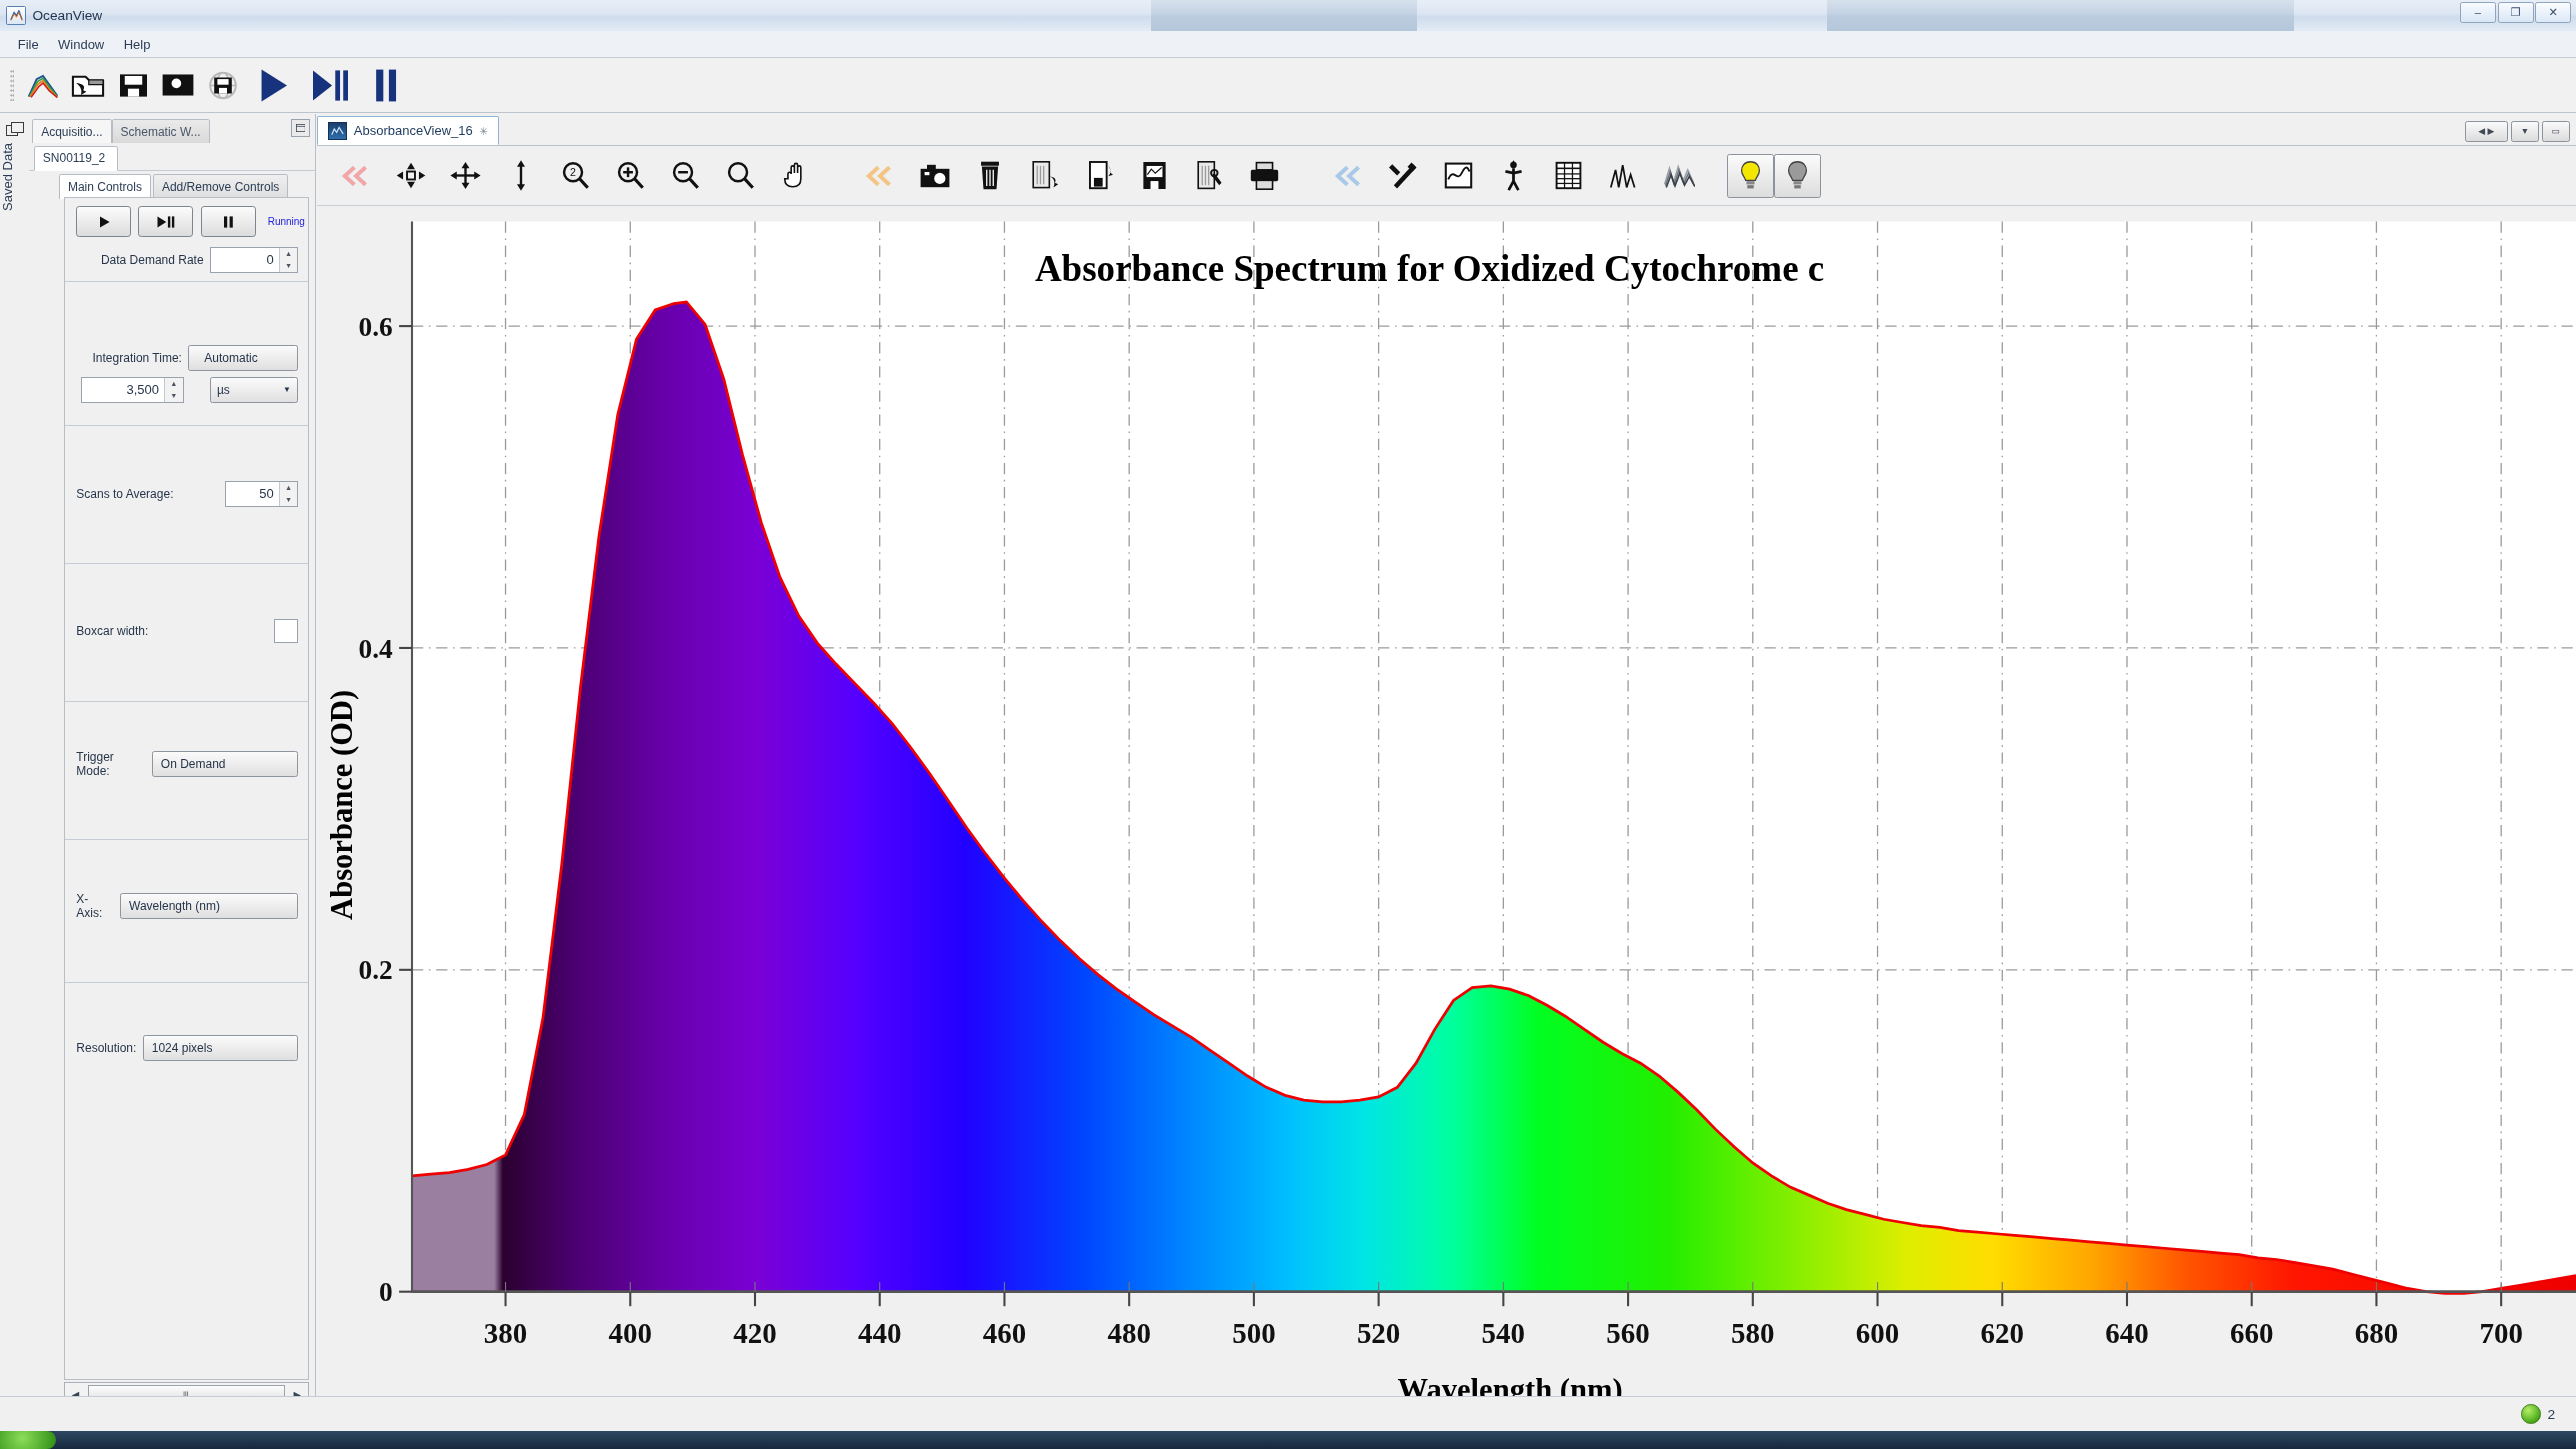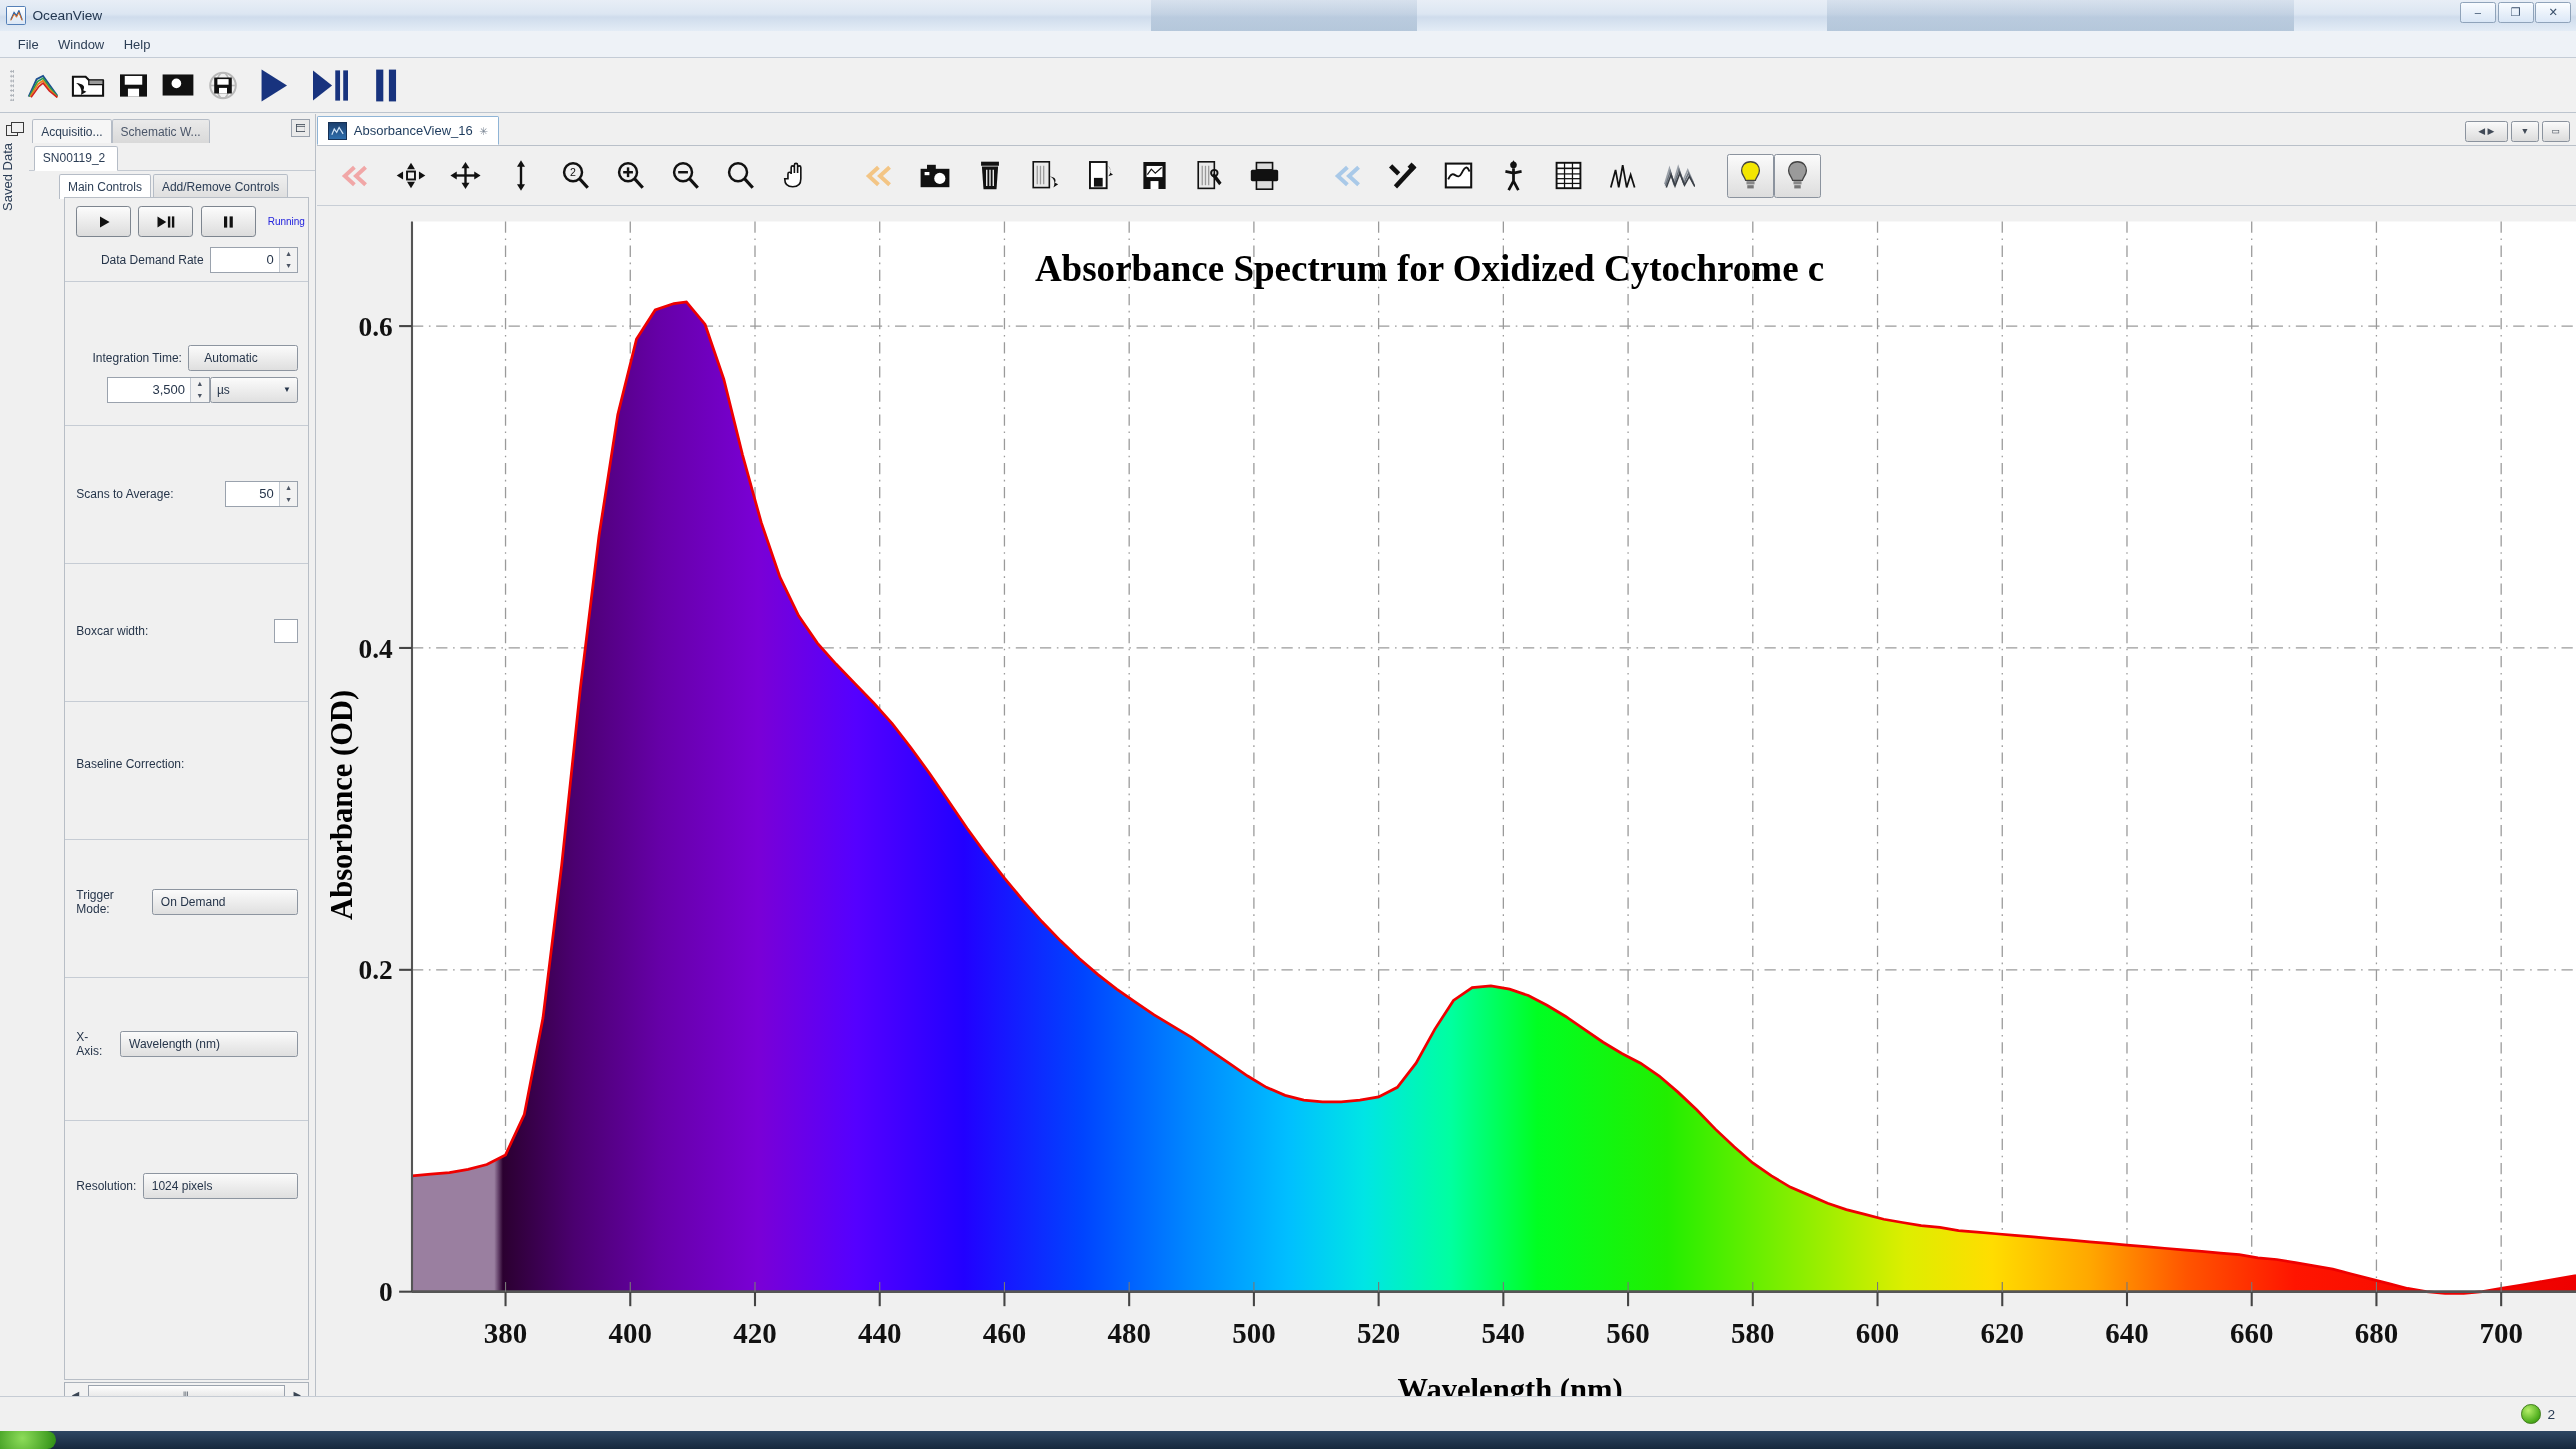--- a/index.html
+++ b/index.html
@@ -318,21 +318,21 @@
             <span>▼</span>
           </span>
       </span>
     </div>
 
     <div class="sect" style="height:143px; position:relative;">
       <div class="fieldrow" style="position:absolute; right:0; left:0; top:63px;">
         <span class="flabel">Integration Time:</span>
         <span class="wide-combo" style="width:85px;padding-left:15px;">Automatic</span>
       </div>
-      <div class="fieldrow" style="position:absolute; right:0; left:0; top:95px; gap:0;">
+      <div class="fieldrow" style="position:absolute; right:0; left:0; top:95px; gap:26px;">
         <span class="spin">
           <span class="val" style="min-width:72px;">3,500</span>
           <span class="arrows">
               <span>▲</span>
               <span>▼</span>
             </span>
         </span>
         <span class="combo" style="width:74px;">
           <span>µs</span>
           <span style="font-size:8px;">▼</span>
@@ -353,25 +353,20 @@
       </div>
     </div>
 
     <div class="sect" style="height:137px; position:relative;">
       <div class="fieldrow" style="position:absolute; left:0; right:0; top:55px;">
         <span class="flabel" style="margin-right:auto; margin-left:11.3px;">Boxcar width:</span>
         <span class="emptybox"></span>
       </div>
     </div>
 
-    <div class="sect" style="height:137px; position:relative;">
-      <div class="fieldrow" style="position:absolute; left:0; right:0; top:55px;">
-        <span class="flabel" style="margin-right:auto; margin-left:11.3px;">Baseline Correction:</span>
-      </div>
-    </div>
 
     <div class="sect" style="height:137px; position:relative;">
       <div class="fieldrow" style="position:absolute; left:0; right:0; top:48px;">
         <span class="flabel" style="margin-right:auto; margin-left:11.3px;">Trigger Mode:</span>
         <span class="wide-combo" style="width:138px;">On Demand</span>
       </div>
     </div>
 
     <div class="sect" style="height:142px; position:relative;">
       <div class="fieldrow" style="position:absolute; left:0; right:0; top:52px;">

